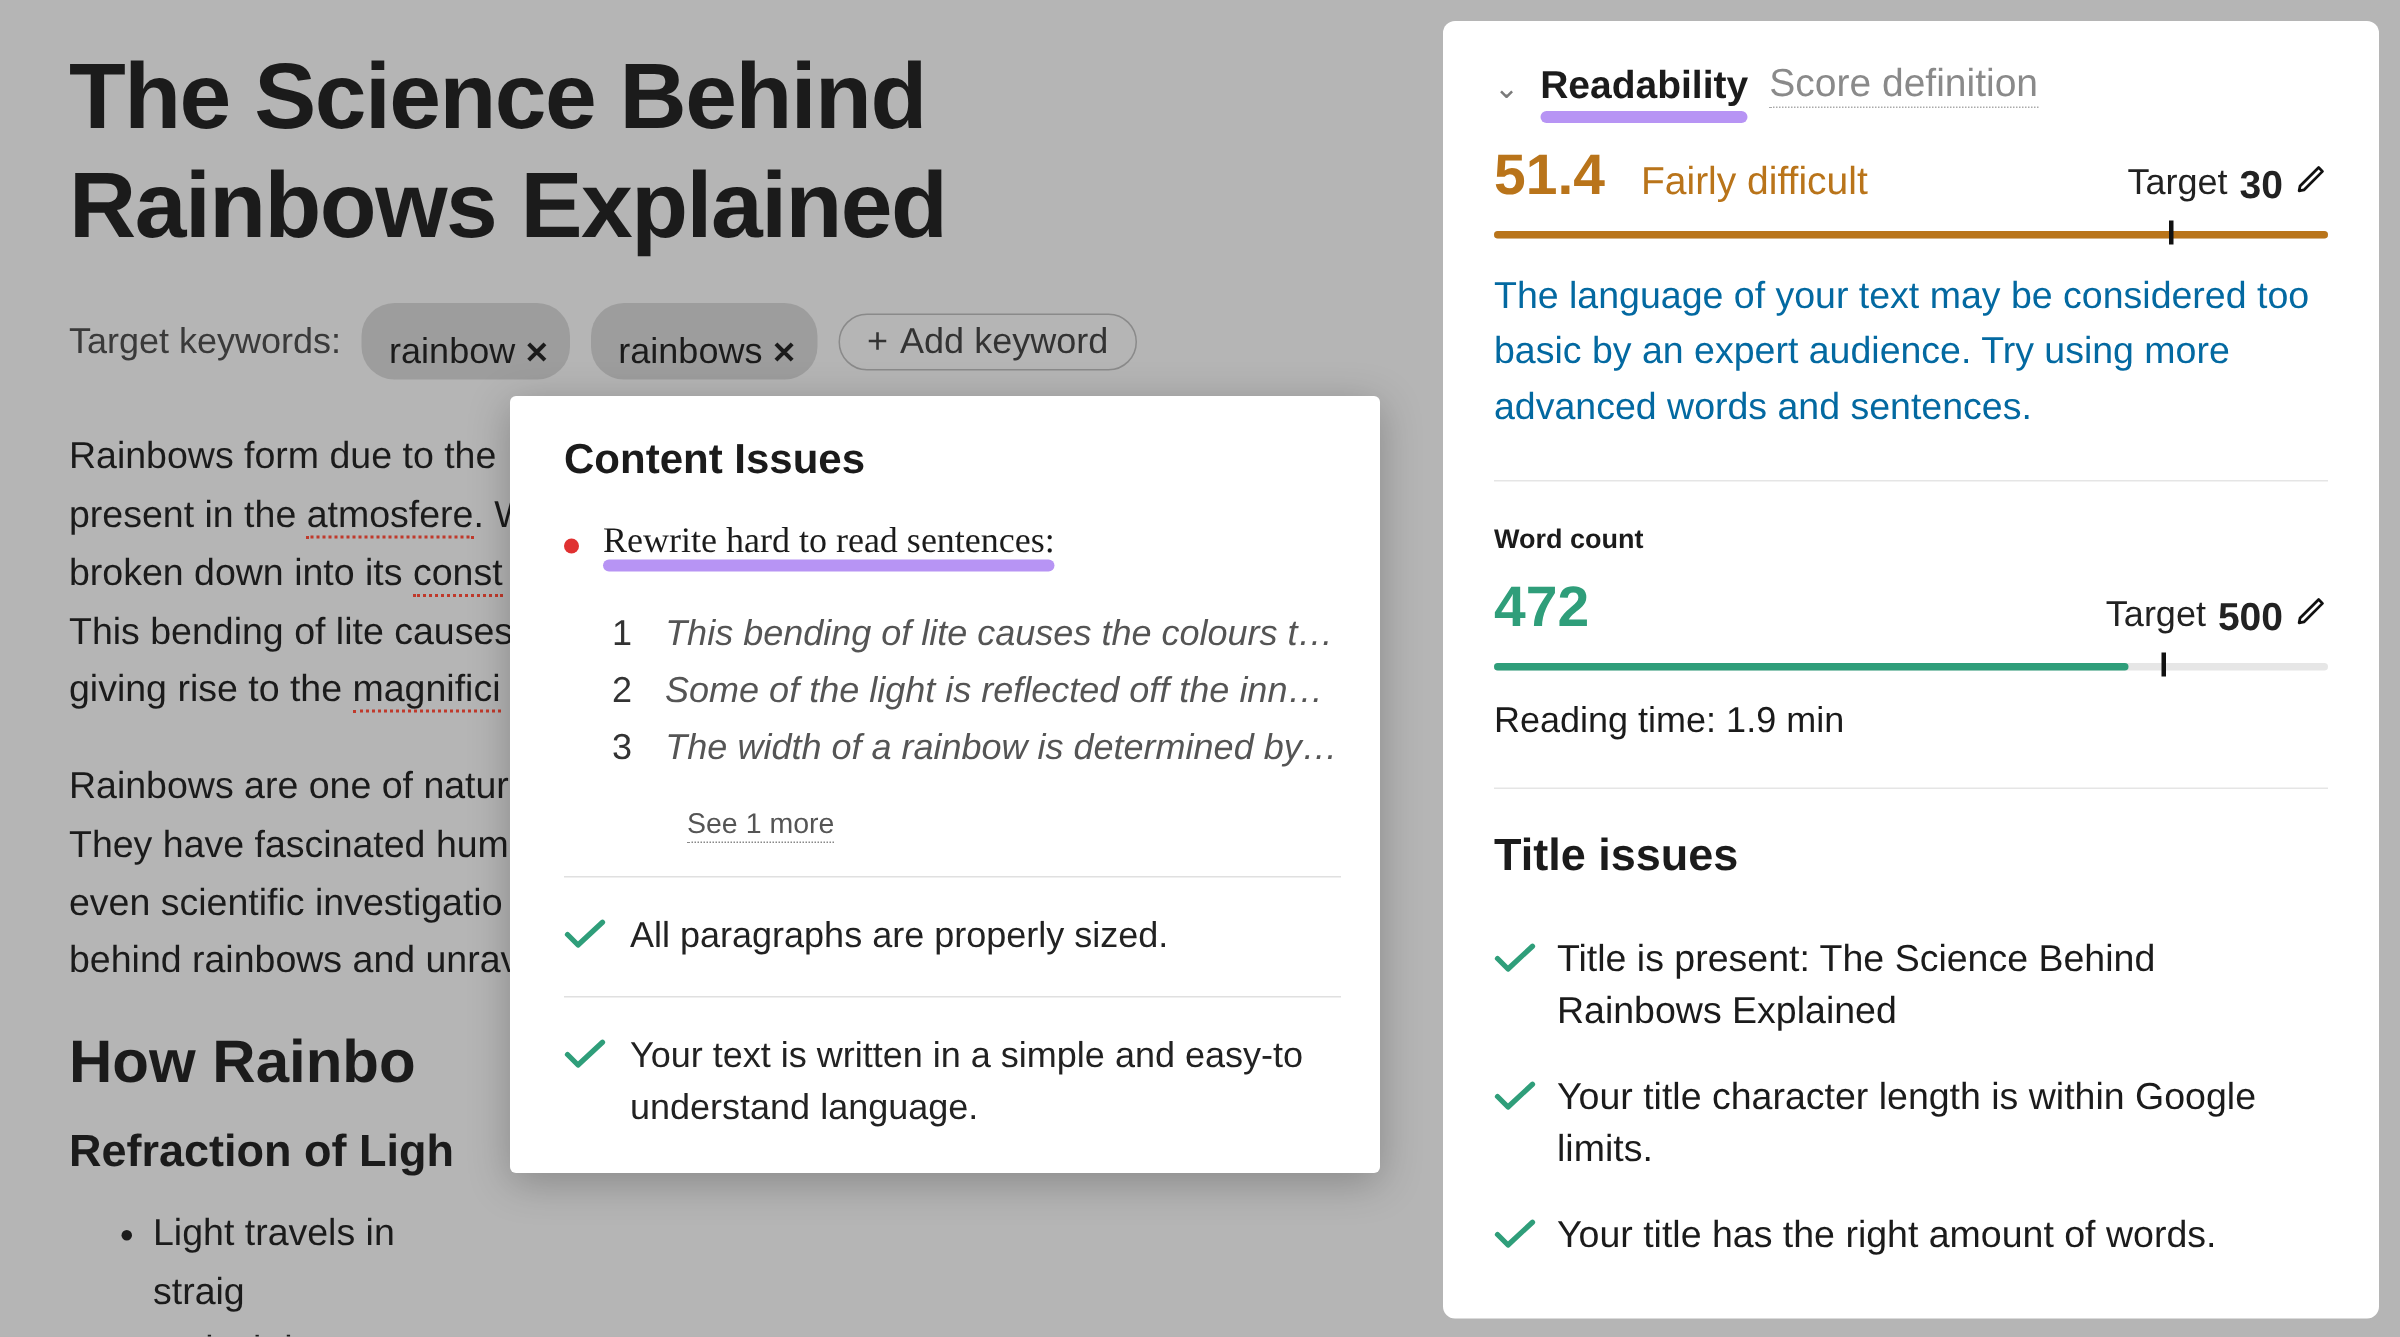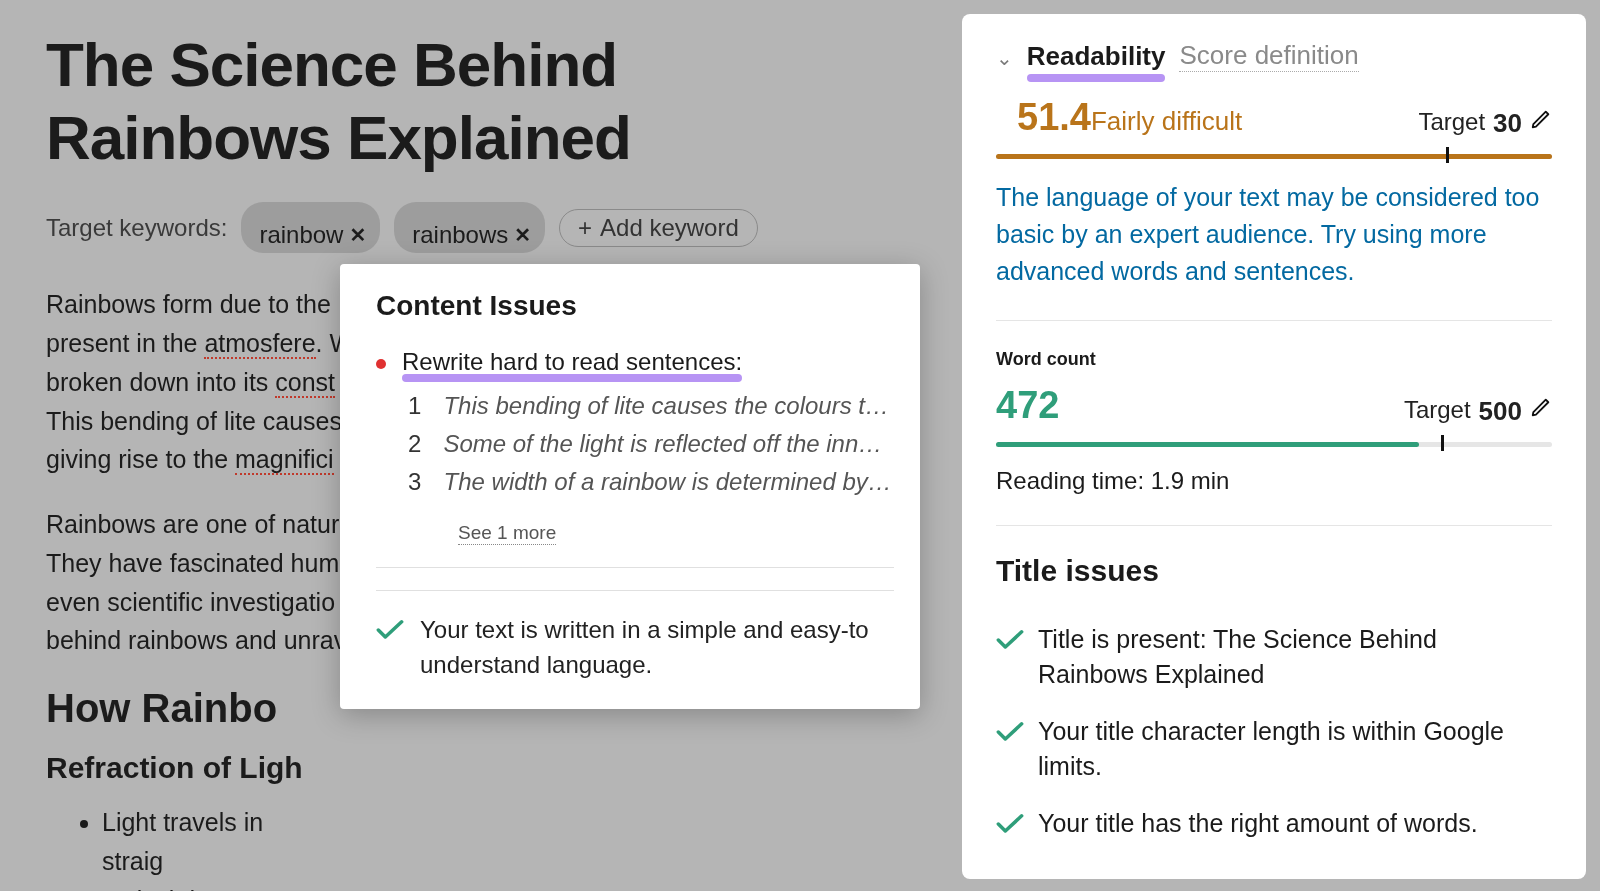--- a/index.html
+++ b/index.html
@@ -87,21 +87,22 @@
   .popover h3 {
     font-size: 28px;
     font-weight: 700;
     margin-bottom: 26px;
   }
   .issue-row {
     display: flex;
     align-items: flex-start;
     gap: 16px;
     font-size: 24px;
-    margin-bottom: 16px;
+    margin-bottom: 34px;
+    font-family: Liberation Serif, serif;
   }
   .red-dot {
     width: 10px; height: 10px; border-radius: 50%;
     background: #e03131;
     margin-top: 11px;
     flex: 0 0 10px;
   }
   .issue-title {
     position: relative;
     display: inline-block;
@@ -185,21 +186,21 @@
     font-size: 26px;
     color: #8a8a8a;
     border-bottom: 1px dotted #aaa;
   }
   .score-line {
     display: flex;
     align-items: baseline;
     justify-content: space-between;
     margin-top: 14px;
   }
-  .score-left { display: flex; align-items: baseline; gap: 0; margin-left: 21px; }
+  .score-left { display: flex; align-items: baseline; gap: 24px; }
   .score-val { font-size: 38px; font-weight: 700; color: #b9741a; }
   .score-label { font-size: 26px; color: #b9741a; font-weight: 500; }
   .target { display:flex; align-items:flex-start; gap:8px; font-size: 24px; color: #222; }
   .target b { font-weight: 700; font-size: 26px; }
   .pencil svg { width: 22px; height: 22px; }
   .bar-wrap { position: relative; height: 8px; margin-top: 12px; margin-bottom: 20px; }
   .bar-bg { position:absolute; left:0; right:0; top:3px; height:5px; background:#e6e6e6; border-radius:3px; }
   .bar-fill { position:absolute; left:0; top:3px; height:5px; border-radius:3px; }
   .tick { position:absolute; top:-4px; width:3px; height:16px; background:#111; }
   .sb-desc { font-size: 25px; line-height: 1.48; color: #0369a1; margin-bottom: 30px; }
@@ -276,20 +277,28 @@
     </div>
     <div class="sentence-item">
       <span class="num">3</span>
       <span class="txt">The width of a rainbow is determined by t…</span>
     </div>
     <span class="see-more">See 1 more</span>
   </div>
 
   <hr>
 
+  <div class="pass-row">
+    <span class="check">
+      <svg viewBox="0 0 24 18">
+          <polyline points="2,9 8,15 22,2" fill="none" stroke="#2f9e7a" stroke-width="3" stroke-linecap="round" stroke-linejoin="round"></polyline>
+        </svg>
+    </span>
+    <span>All paragraphs are properly sized.</span>
+  </div>
 
   <hr>
 
   <div class="pass-row">
     <span class="check">
       <svg viewBox="0 0 24 18">
           <polyline points="2,9 8,15 22,2" fill="none" stroke="#2f9e7a" stroke-width="3" stroke-linecap="round" stroke-linejoin="round"></polyline>
         </svg>
     </span>
     <span>Your text is written in a simple and easy-to understand language.</span>

